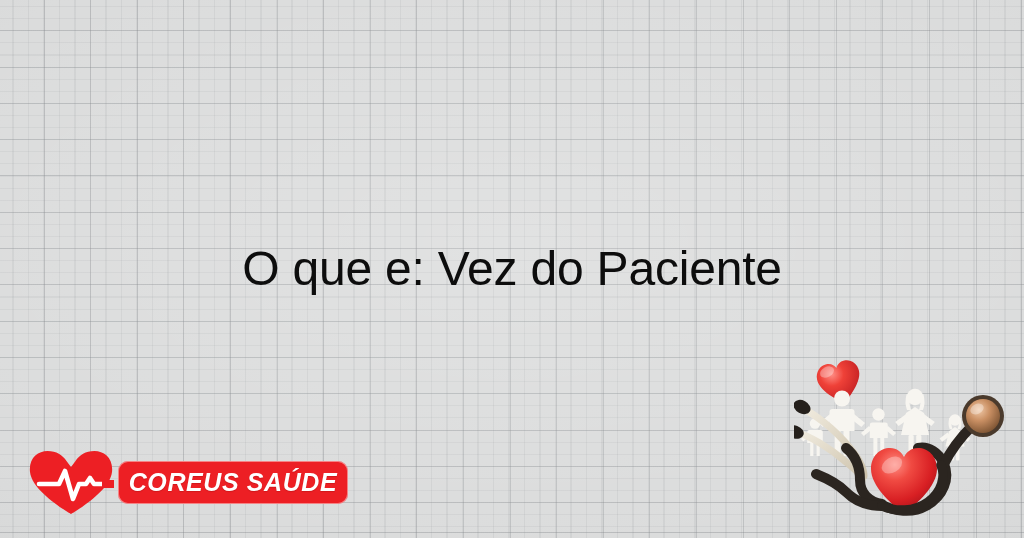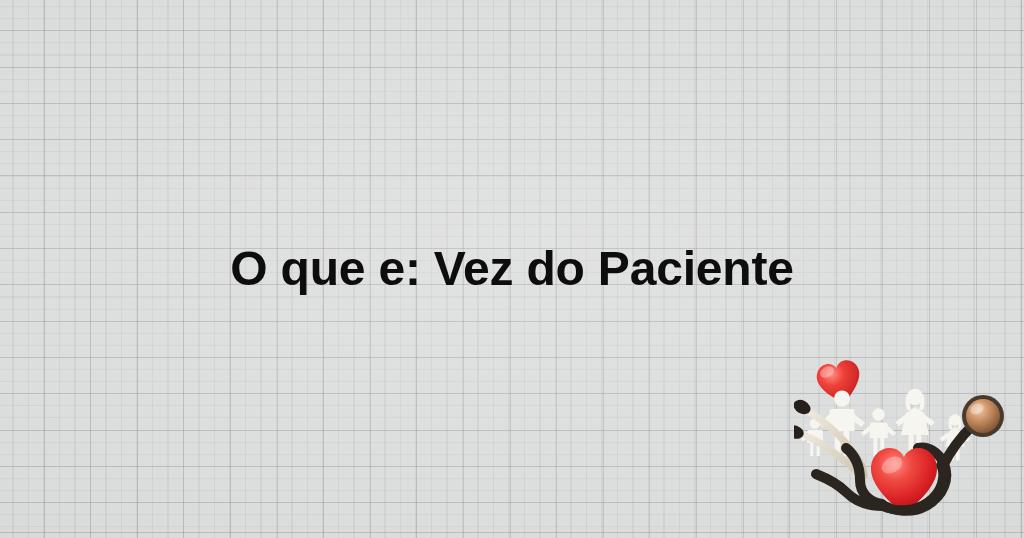--- a/index.html
+++ b/index.html
@@ -62,21 +62,21 @@
   }
 
   
   #headline {
     position:absolute;
     left:0; right:0;
     top:240px;
     text-align:center;
     font-size:48px;
     line-height:58px;
-    font-weight:700;
+    font-weight:400;
     color:#0d0d0d;
     letter-spacing:-0.2px;
     white-space:nowrap;
   }
 
   
   #brand-logo {
     position:absolute;
     left:28px;
     bottom:20px;
@@ -124,20 +124,34 @@
 </head>
 <body>
 
 <div id="slide">
 
   <div id="grid-background"></div>
   <div id="grid-vignette"></div>
 
   <div id="headline">O que e: Vez do Paciente</div>
 
+  <div id="brand-logo">
+
+    <div id="brand-heart-mark">
+      <svg viewBox="0 0 86 66" xmlns="http://www.w3.org/2000/svg">
+        <path d="M43 64 C43 64 4 42 2 22 C0.5 8 10 1 19.5 1 C28.5 1 34.5 5 38.5 11 L43 17 L47.5 11 C51.5 5 57.5 1 66.5 1 C76 1 85.5 8 84 22 C82 42 43 64 43 64 Z" fill="#ed1f24"></path>
+        <polyline points="11,34 31,34 37,21 45,49 51,34 58,34 62,28 66,34 80,34" fill="none" stroke="#ffffff" stroke-width="4.6" stroke-linecap="round" stroke-linejoin="round"></polyline>
+        <rect x="74" y="30" width="20" height="8" fill="#ed1f24"></rect>
+      </svg>
+    </div>
+
+    <div id="brand-badge">
+      <span id="brand-badge-text">COREUS SAÚDE</span>
+    </div>
+  </div>
 
   <div id="medical-illustration">
     <svg viewBox="0 0 226 182" xmlns="http://www.w3.org/2000/svg">
       <defs>
         <radialGradient id="gHeartBig" cx="36%" cy="26%" r="78%">
           <stop offset="0%" stop-color="#ff8c82"></stop>
           <stop offset="32%" stop-color="#f04a42"></stop>
           <stop offset="72%" stop-color="#d81f23"></stop>
           <stop offset="100%" stop-color="#a8131a"></stop>
         </radialGradient>

